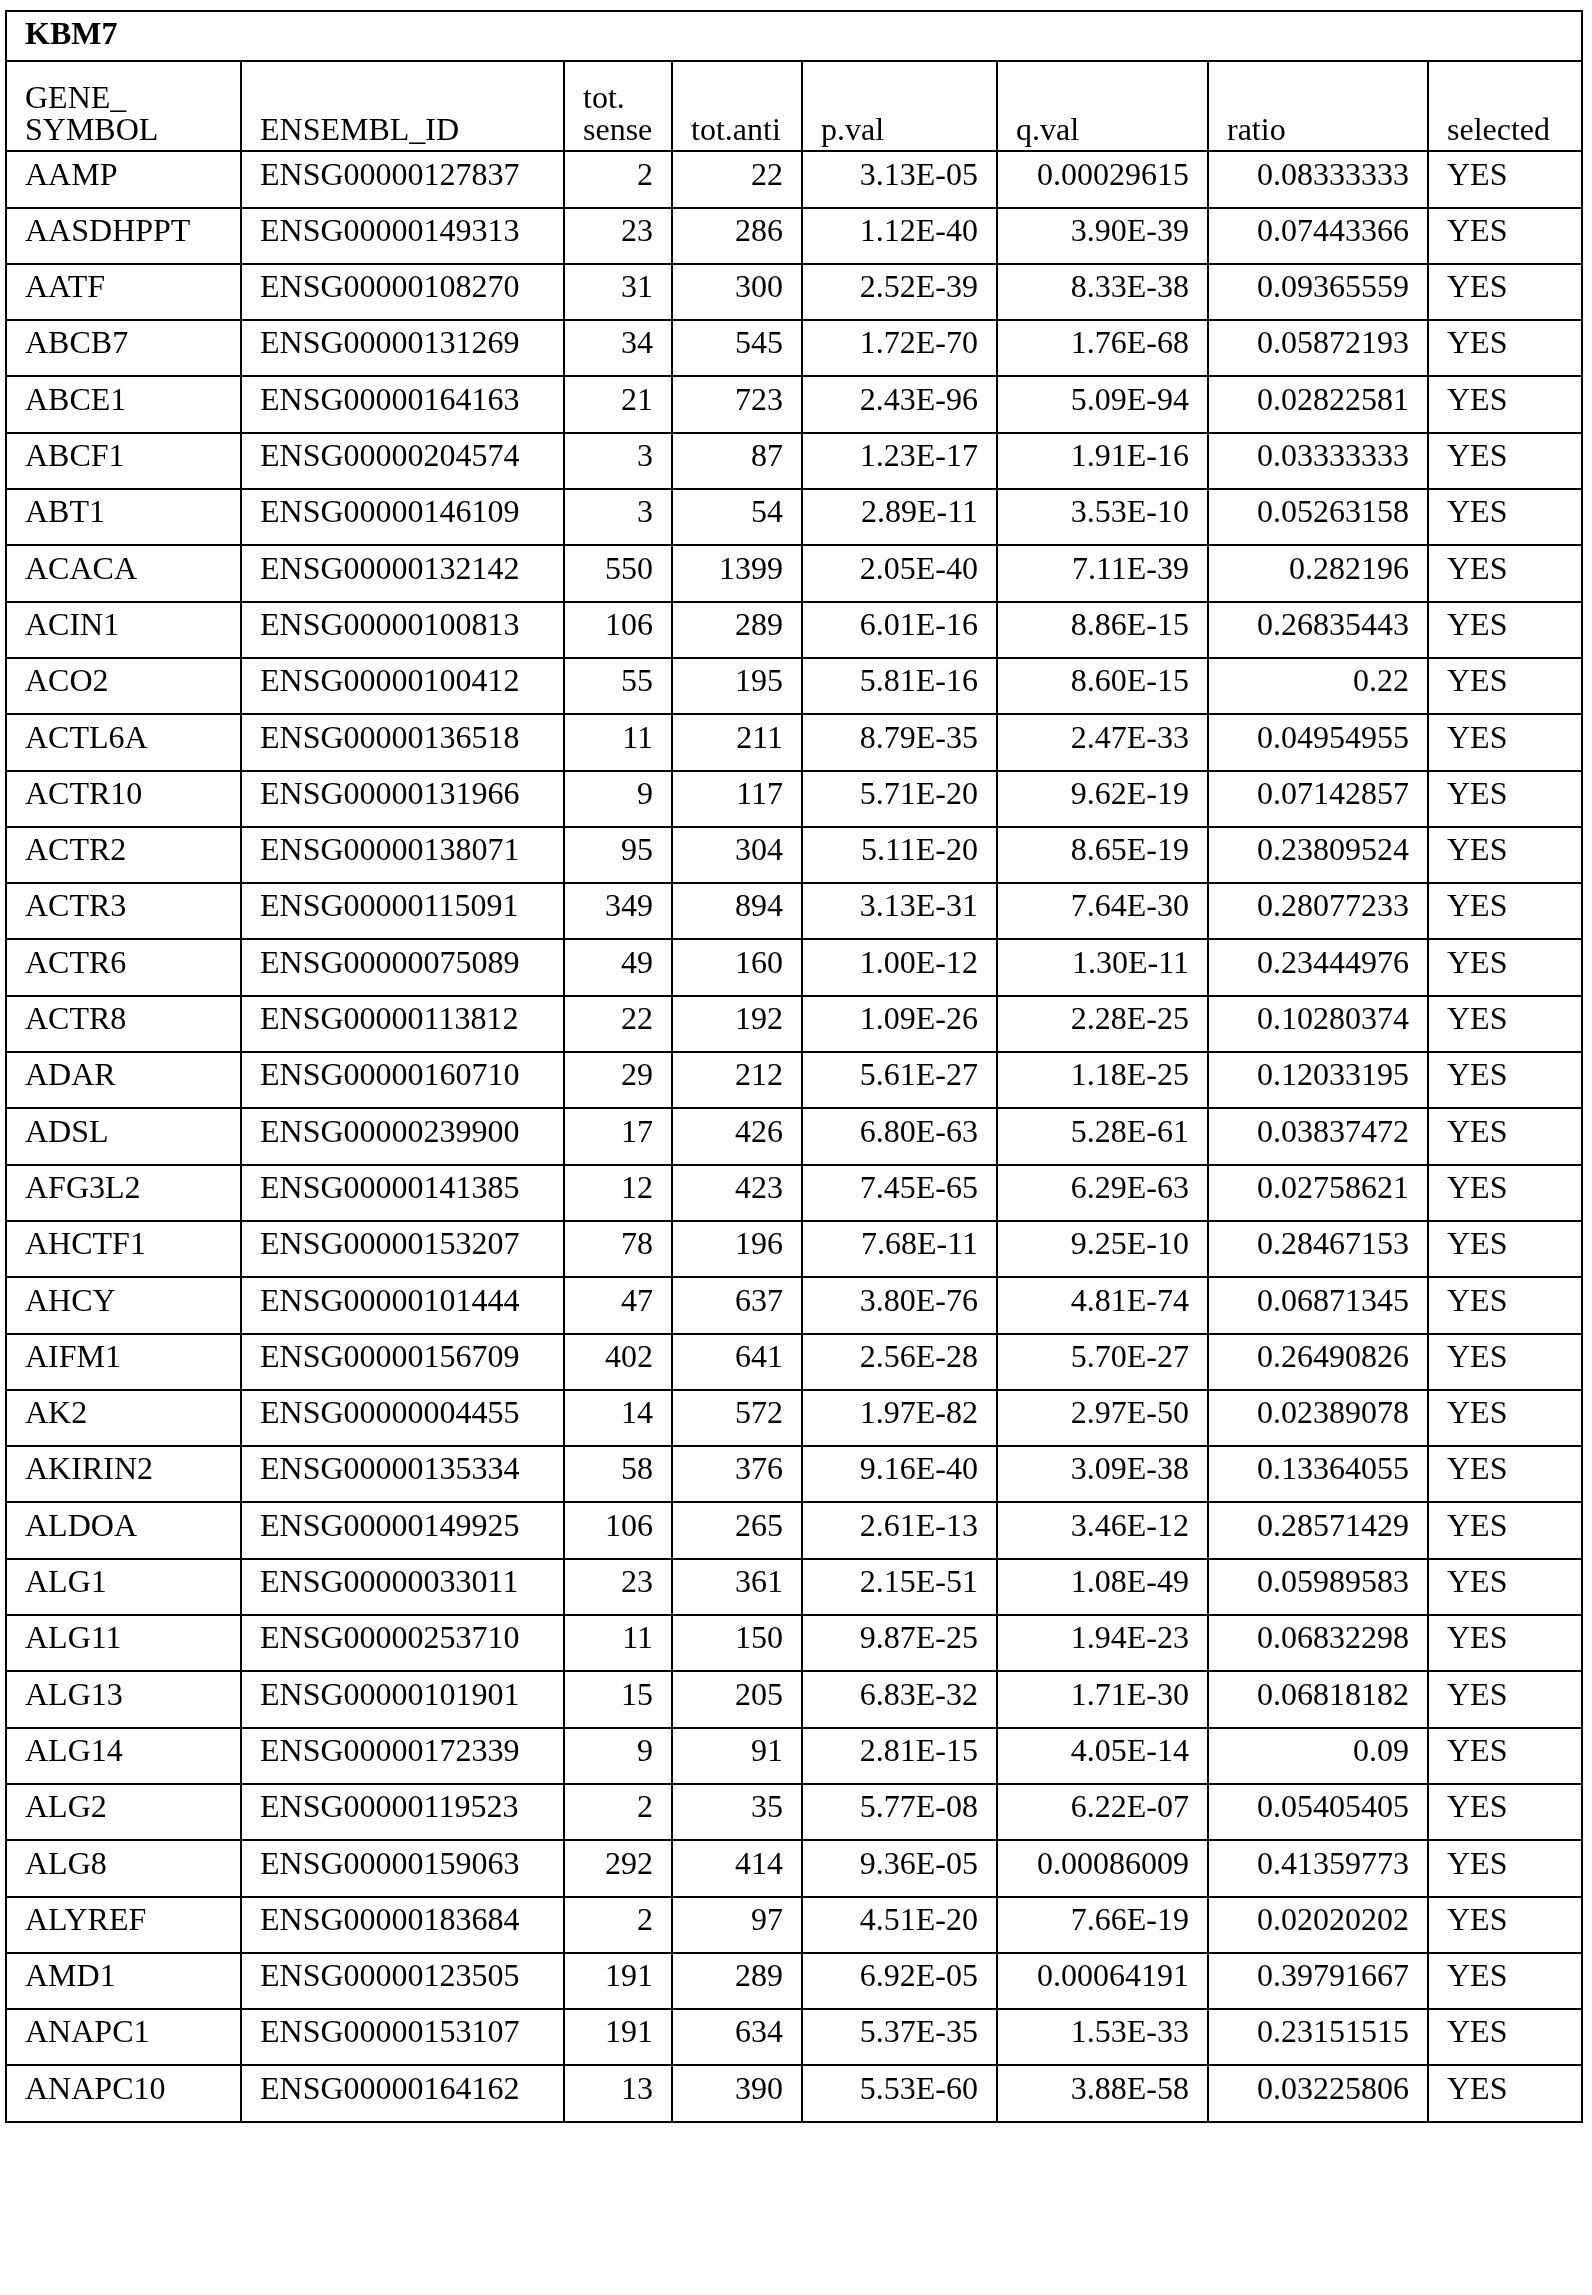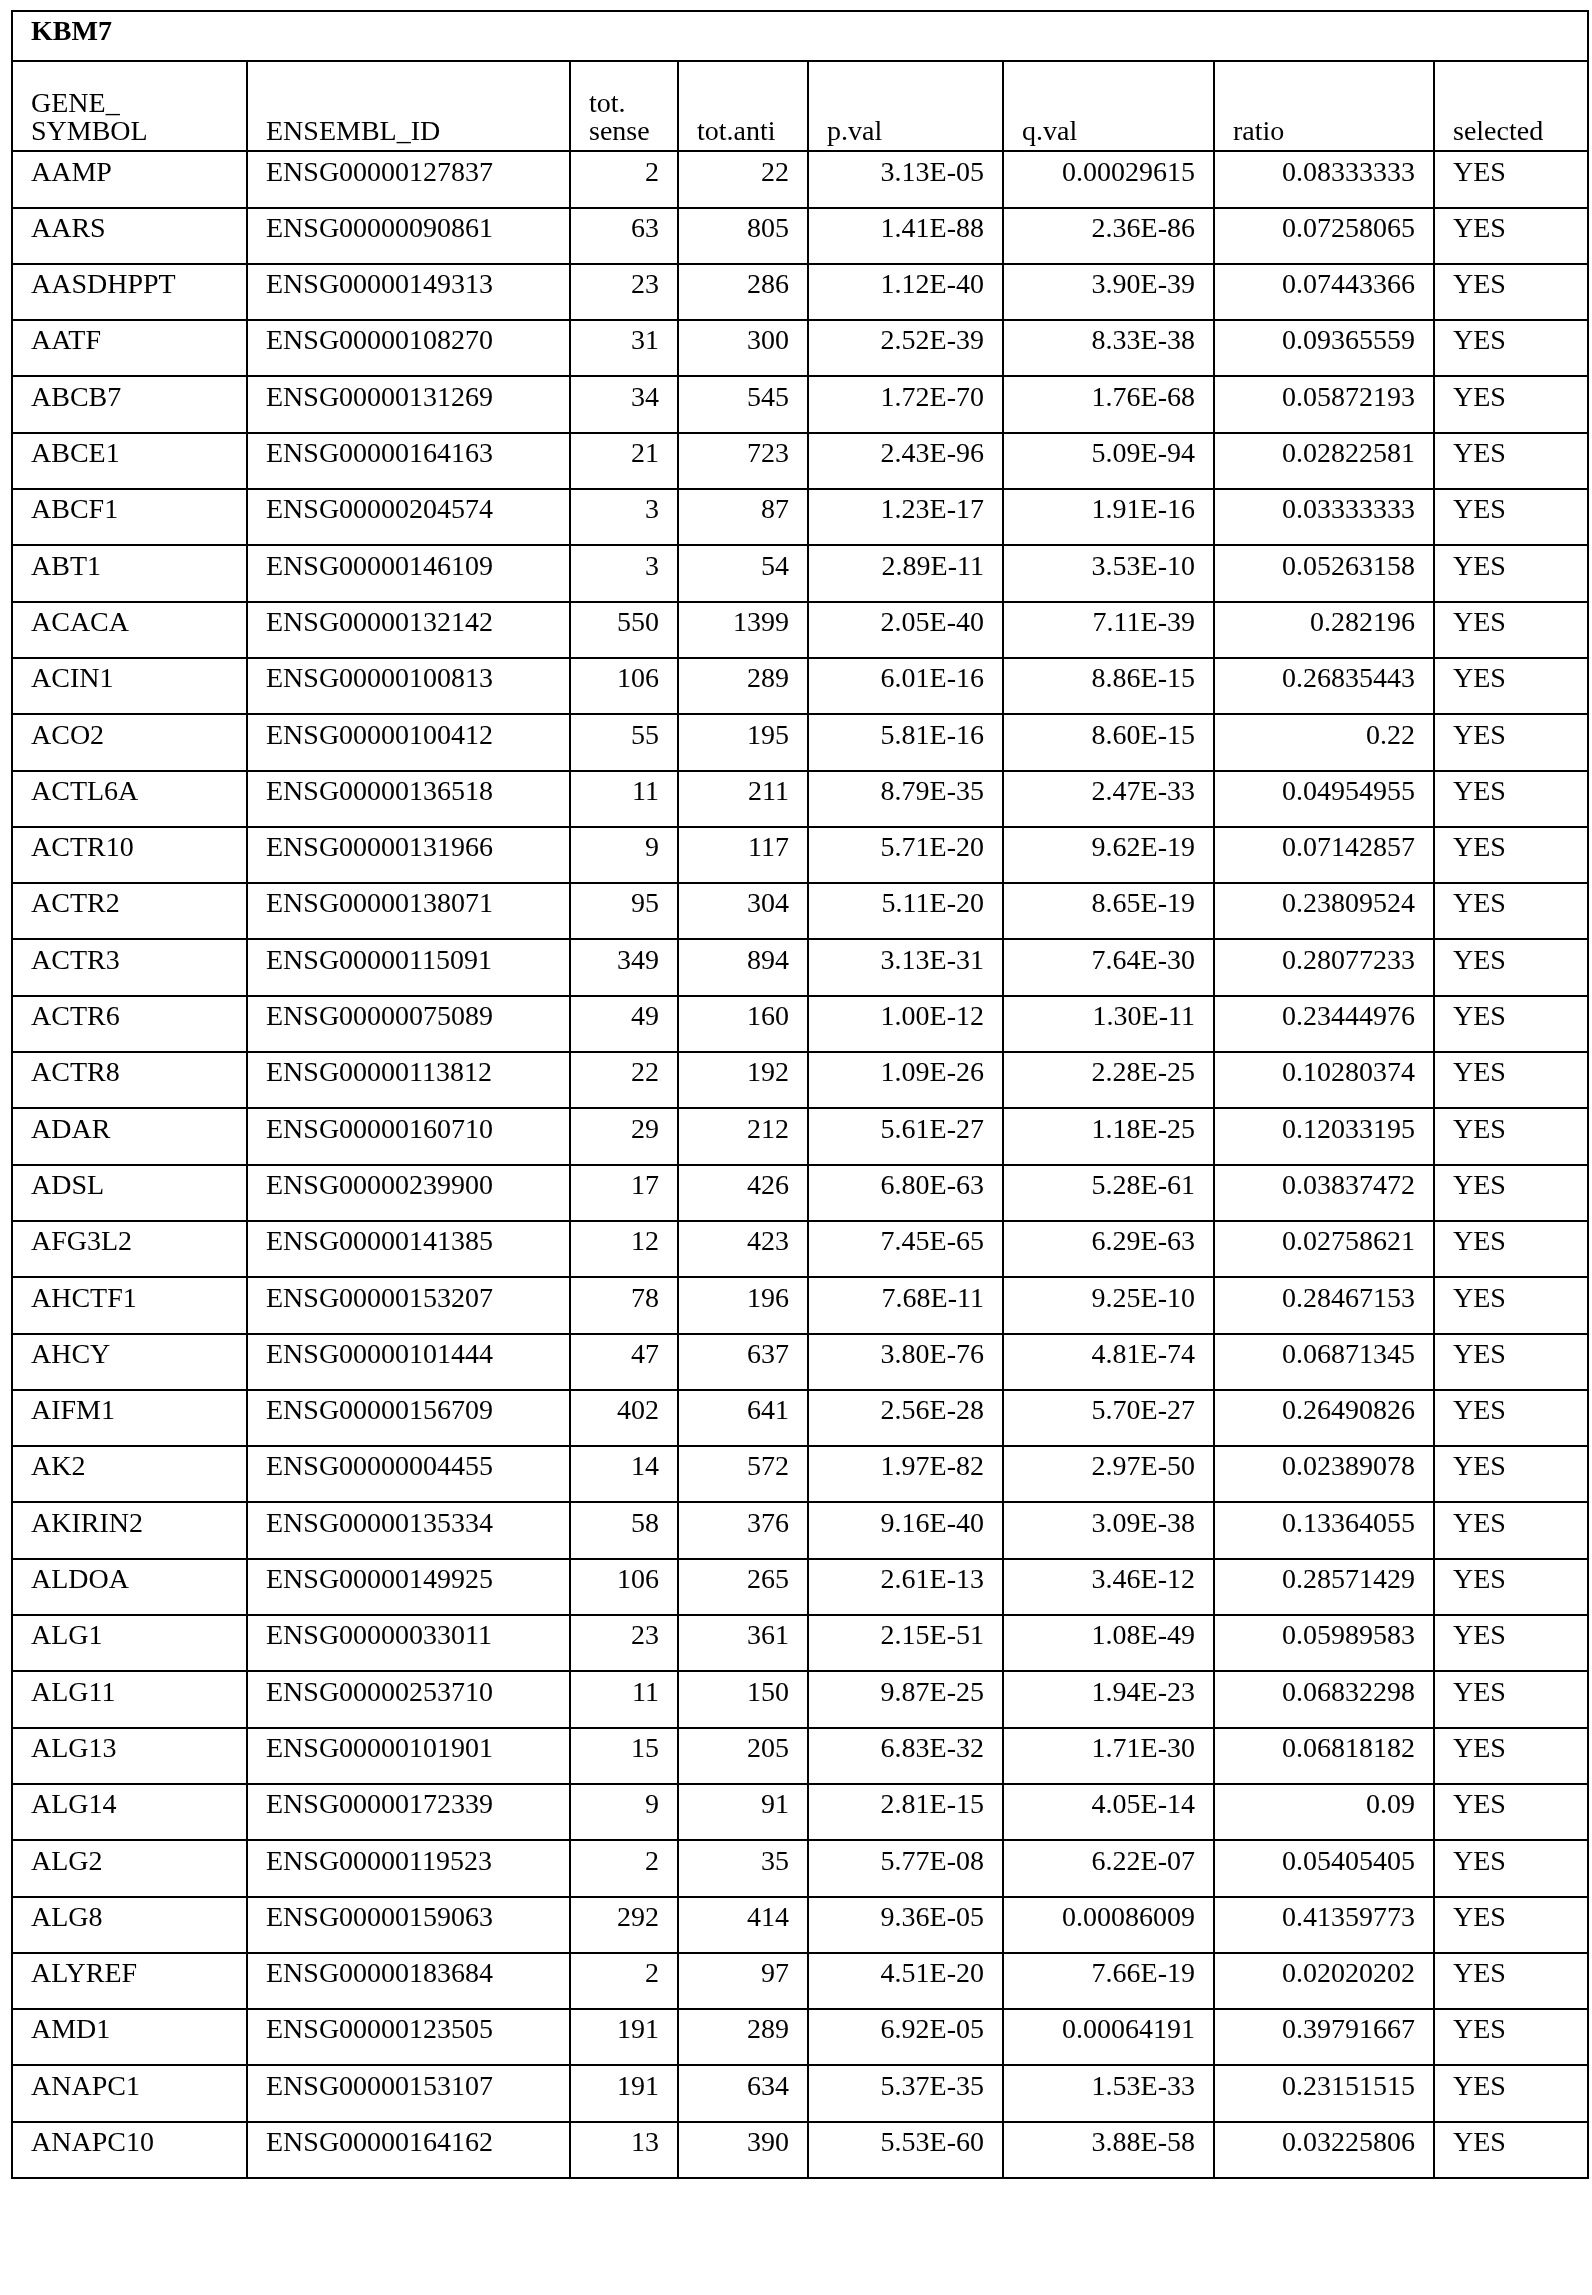--- a/index.html
+++ b/index.html
@@ -1,21 +1,21 @@
 <!DOCTYPE html>
 <html style="font-size:13.3px"><head>
 <meta charset="utf-8">
 <style>
   html, body { margin: 0; padding: 0; background: #ffffff; }
   body { width: 1593px; height: 2295px; position: relative; overflow: hidden;
          font-family: "Liberation Serif", "DejaVu Serif", serif; color: #000; }
   table.data {
-    position: absolute; left: 11px; top: 10px;
+    position: absolute; left: 5px; top: 10px;
     width: 1576px; border-collapse: collapse; table-layout: fixed;
-    font-size: 28px;
+    font-size: 32px;
   }
   table.data td, table.data th {
     border: 2.5px solid #000; padding: 0 18px; overflow: hidden; white-space: nowrap;
     font-weight: normal;
   }
   tr.title-row td { height: 45px; font-weight: bold; vertical-align: top; padding-top: 3.3px; }
   tr.header-row th { height: 83px; vertical-align: bottom; text-align: left; padding-bottom: 5px; line-height: 1.0; white-space: normal; }
   tr.data-row td { height: 51px; vertical-align: top; padding-top: 3.3px; }
   td.num { text-align: right; }
   td.txt { text-align: left; }
@@ -54,30 +54,20 @@
         <td class="txt">AAMP</td>
         <td class="txt">ENSG00000127837</td>
         <td class="num">2</td>
         <td class="num">22</td>
         <td class="num">3.13E-05</td>
         <td class="num">0.00029615</td>
         <td class="num">0.08333333</td>
         <td class="txt">YES</td>
       </tr>
       <tr class="data-row">
-        <td class="txt">AARS</td>
-        <td class="txt">ENSG00000090861</td>
-        <td class="num">63</td>
-        <td class="num">805</td>
-        <td class="num">1.41E-88</td>
-        <td class="num">2.36E-86</td>
-        <td class="num">0.07258065</td>
-        <td class="txt">YES</td>
-      </tr>
-      <tr class="data-row">
         <td class="txt">AASDHPPT</td>
         <td class="txt">ENSG00000149313</td>
         <td class="num">23</td>
         <td class="num">286</td>
         <td class="num">1.12E-40</td>
         <td class="num">3.90E-39</td>
         <td class="num">0.07443366</td>
         <td class="txt">YES</td>
       </tr>
       <tr class="data-row">

